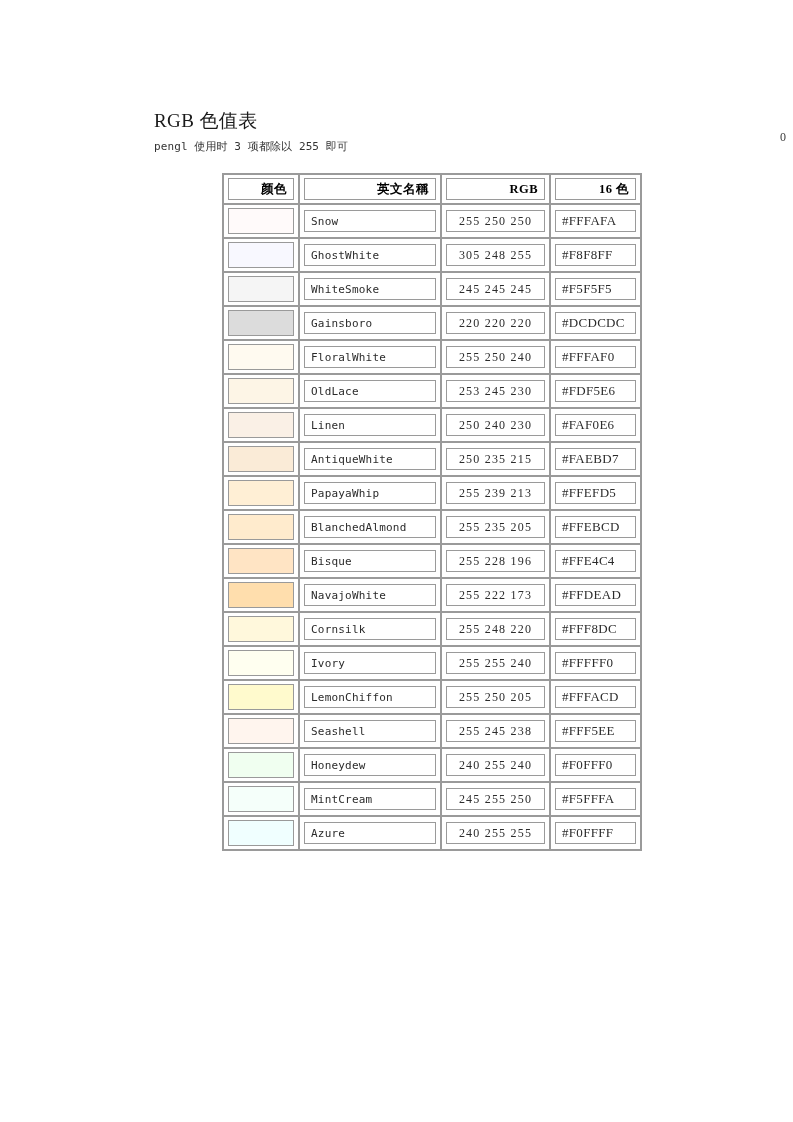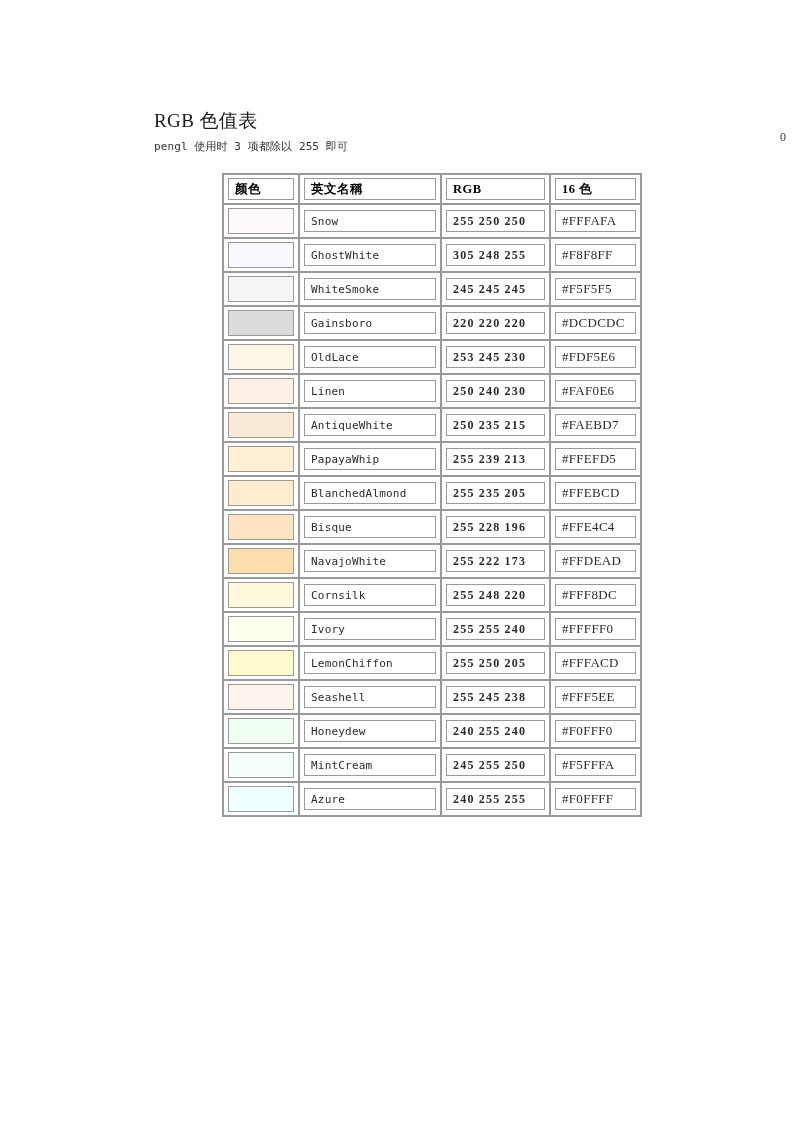--- a/index.html
+++ b/index.html
@@ -91,21 +91,21 @@
     box-sizing: border-box;
     min-height: 22px;
     display: flex;
     align-items: center;
     padding: 2px 6px;
   }
   .box.center { justify-content: center; }
 
   
   .hdr .box {
-    justify-content: flex-start;
+    justify-content: flex-end;
     font-family: "Liberation Serif", "DejaVu Serif", serif;
     font-weight: bold;
     font-size: 12.5px;
     letter-spacing: 0.5px;
     color: #000;
     height: 20px;
   }
 
   
   col.c-swatch { width: 76px; }
@@ -131,21 +131,21 @@
   .cell-text.rgb {
     font-family: "Liberation Serif", "DejaVu Serif", serif;
     font-size: 12px;
     letter-spacing: 1.2px;
   }
   .cell-text.hex {
     font-family: Liberation Serif, serif;
     font-size: 13px;
     letter-spacing: 0.3px;
   }
-  .box.rgbcell { justify-content: flex-start; font-weight: bold; }
+  .box.rgbcell { justify-content: center; }
 </style>
 </head>
 <body>
 
 <div class="page">
 
   <h1 class="doc-title">RGB 色值表</h1>
 
   <div class="page-marker">0</div>
 
@@ -259,20 +259,40 @@
               </div>
             </td>
             <td>
               <div class="box">
                 <span class="cell-text hex">#DCDCDC</span>
               </div>
             </td>
           </tr>
           <tr>
             <td>
+              <div class="swatch-box" style="background: rgb(255, 250, 240);"></div>
+            </td>
+            <td>
+              <div class="box">
+                <span class="cell-text">FloralWhite</span>
+              </div>
+            </td>
+            <td>
+              <div class="box rgbcell">
+                <span class="cell-text rgb">255 250 240</span>
+              </div>
+            </td>
+            <td>
+              <div class="box">
+                <span class="cell-text hex">#FFFAF0</span>
+              </div>
+            </td>
+          </tr>
+          <tr>
+            <td>
               <div class="swatch-box" style="background: rgb(253, 245, 230);"></div>
             </td>
             <td>
               <div class="box">
                 <span class="cell-text">OldLace</span>
               </div>
             </td>
             <td>
               <div class="box rgbcell">
                 <span class="cell-text rgb">253 245 230</span>

